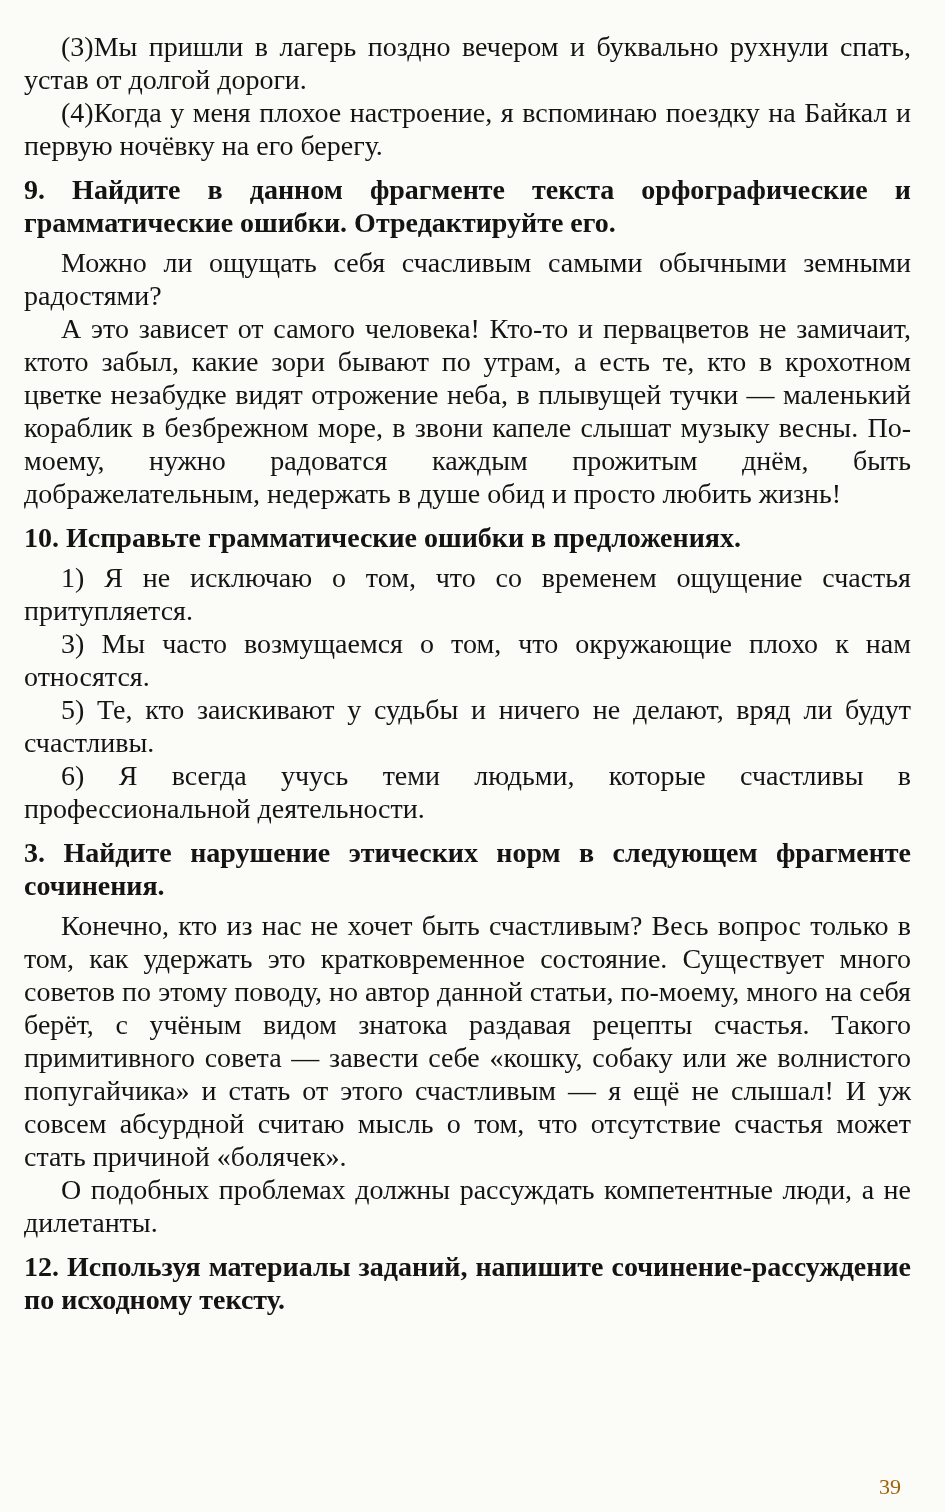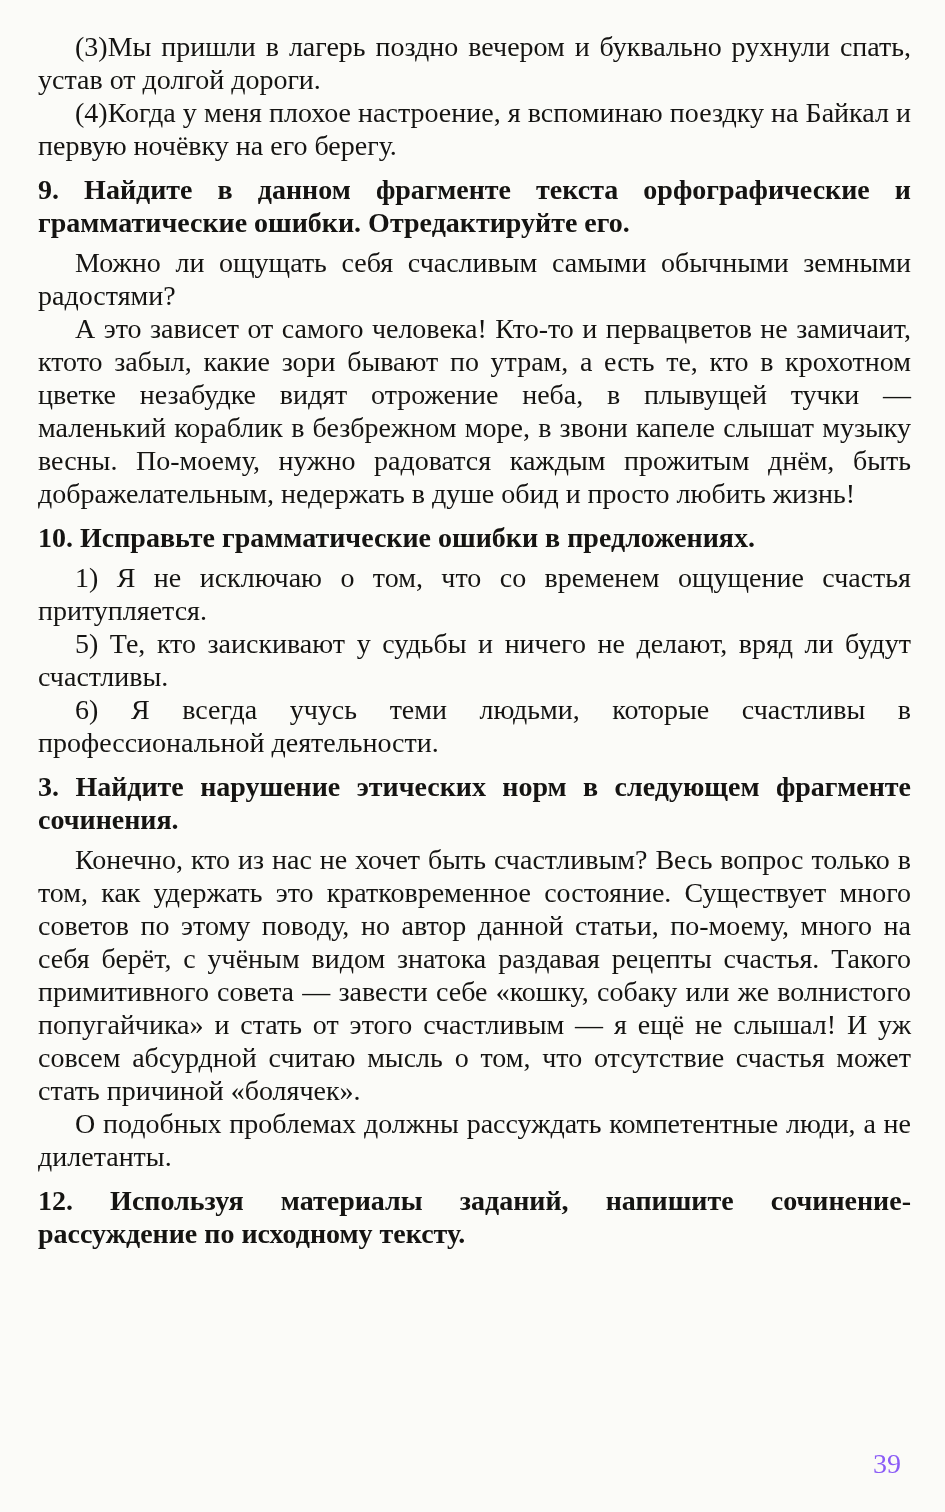--- a/index.html
+++ b/index.html
@@ -7,21 +7,21 @@
     padding: 0;
     background: #e8e8e6;
   }
   .page {
     position: relative;
     width: 945px;
     height: 1512px;
     margin: 0 auto;
     background: #fbfbf8;
     box-sizing: border-box;
-    padding: 30px 34px 0 38px;
+    padding: 30px 34px 0 24px;
     font-family: "Liberation Serif", "DejaVu Serif", serif;
     color: #151412;
     overflow: hidden;
   }
   .content p {
     margin: 0;
     font-size: 28px;
     line-height: 33px;
     text-align: justify;
   }
@@ -31,41 +31,42 @@
   .heading {
     font-weight: bold;
     text-indent: 0;
     margin-top: 11px !important;
     margin-bottom: 7px !important;
   }
   .after-heading { margin-top: 7px !important; }
   .page-number {
     position: absolute;
     right: 44px;
-    bottom: 32px;
-    font-size: 28px;
+    bottom: 12px;
+    font-size: 22px;
     font-family: "Liberation Serif", "DejaVu Serif", serif;
-    color: #8b5cf6;
+    color: #a16207;
   }
 </style>
 </head>
 <body>
 
 <div class="page">
   <div class="content">
 
     <p class="para">(3)Мы пришли в лагерь поздно вечером и буквально рухнули спать, устав от долгой дороги.</p>
     <p class="para">(4)Когда у меня плохое настроение, я вспоминаю поездку на Байкал и первую ночёвку на его берегу.</p>
 
     <p class="heading">9. Найдите в данном фрагменте текста орфографические и грамматические ошибки. Отредактируйте его.</p>
     <p class="para after-heading">Можно ли ощущать себя счасливым  самыми обычными земными радостями?</p>
     <p class="para">А это зависет от самого человека! Кто-то и первацветов не замичаит, ктото забыл, какие зори бывают по утрам, а есть те, кто в крохотном цветке незабудке видят отрожение неба, в плывущей тучки — маленький кораблик в безбрежном море, в звони капеле слышат музыку весны. По-моему, нужно радоватся каждым прожитым днём, быть дображелательным, недержать в душе обид и просто любить жизнь!</p>
 
     <p class="heading">10. Исправьте грамматические ошибки в предложениях.</p>
     <p class="para after-heading">1) Я не исключаю о том, что со временем ощущение счастья притупляется.</p>
+    <p class="para">3) Мы часто возмущаемся о том, что окружающие плохо к нам относятся.</p>
     <p class="para">5) Те, кто заискивают у судьбы и ничего не делают, вряд ли будут счастливы.</p>
     <p class="para">6) Я всегда учусь теми людьми, которые счастливы в профессиональной деятельности.</p>
 
     <p class="heading">3. Найдите нарушение этических норм в следующем фрагменте сочинения.</p>
     <p class="para after-heading">Конечно, кто из нас не хочет быть счастливым? Весь вопрос только в том, как удержать это кратковременное состояние. Существует много советов по этому поводу, но автор данной статьи, по-моему, много на себя берёт, с учёным видом знатока раздавая рецепты счастья. Такого примитивного совета — завести себе «кошку, собаку или же волнистого попугайчика» и стать от этого счастливым — я ещё не слышал! И уж совсем абсурдной считаю мысль о том, что отсутствие счастья может стать причиной «болячек».</p>
     <p class="para">О подобных проблемах должны рассуждать компетентные люди, а не дилетанты.</p>
 
     <p class="heading">12. Используя материалы заданий, напишите сочинение-рассуждение по исходному тексту.</p>
 
   </div>

